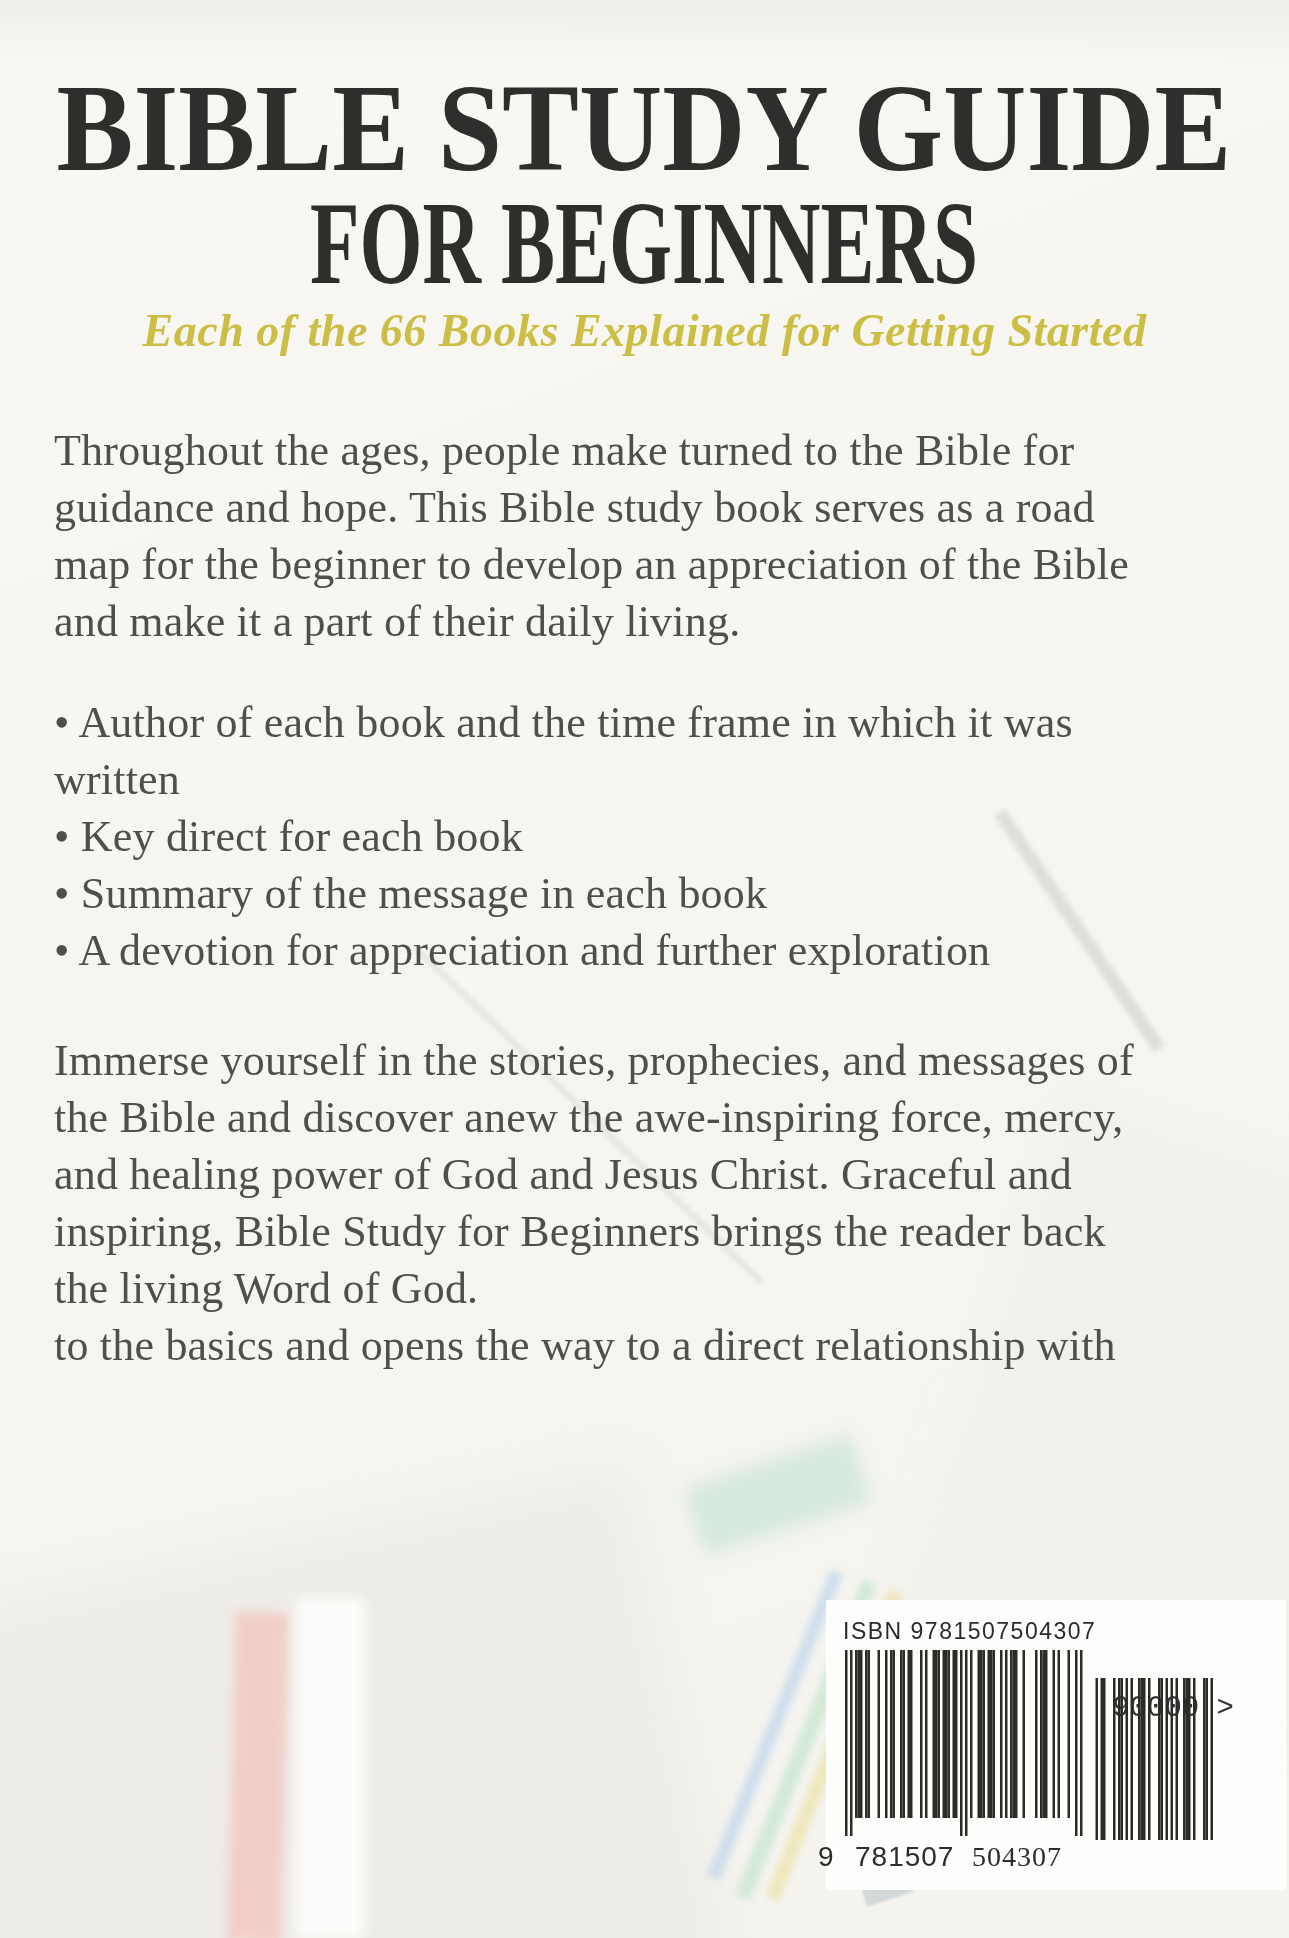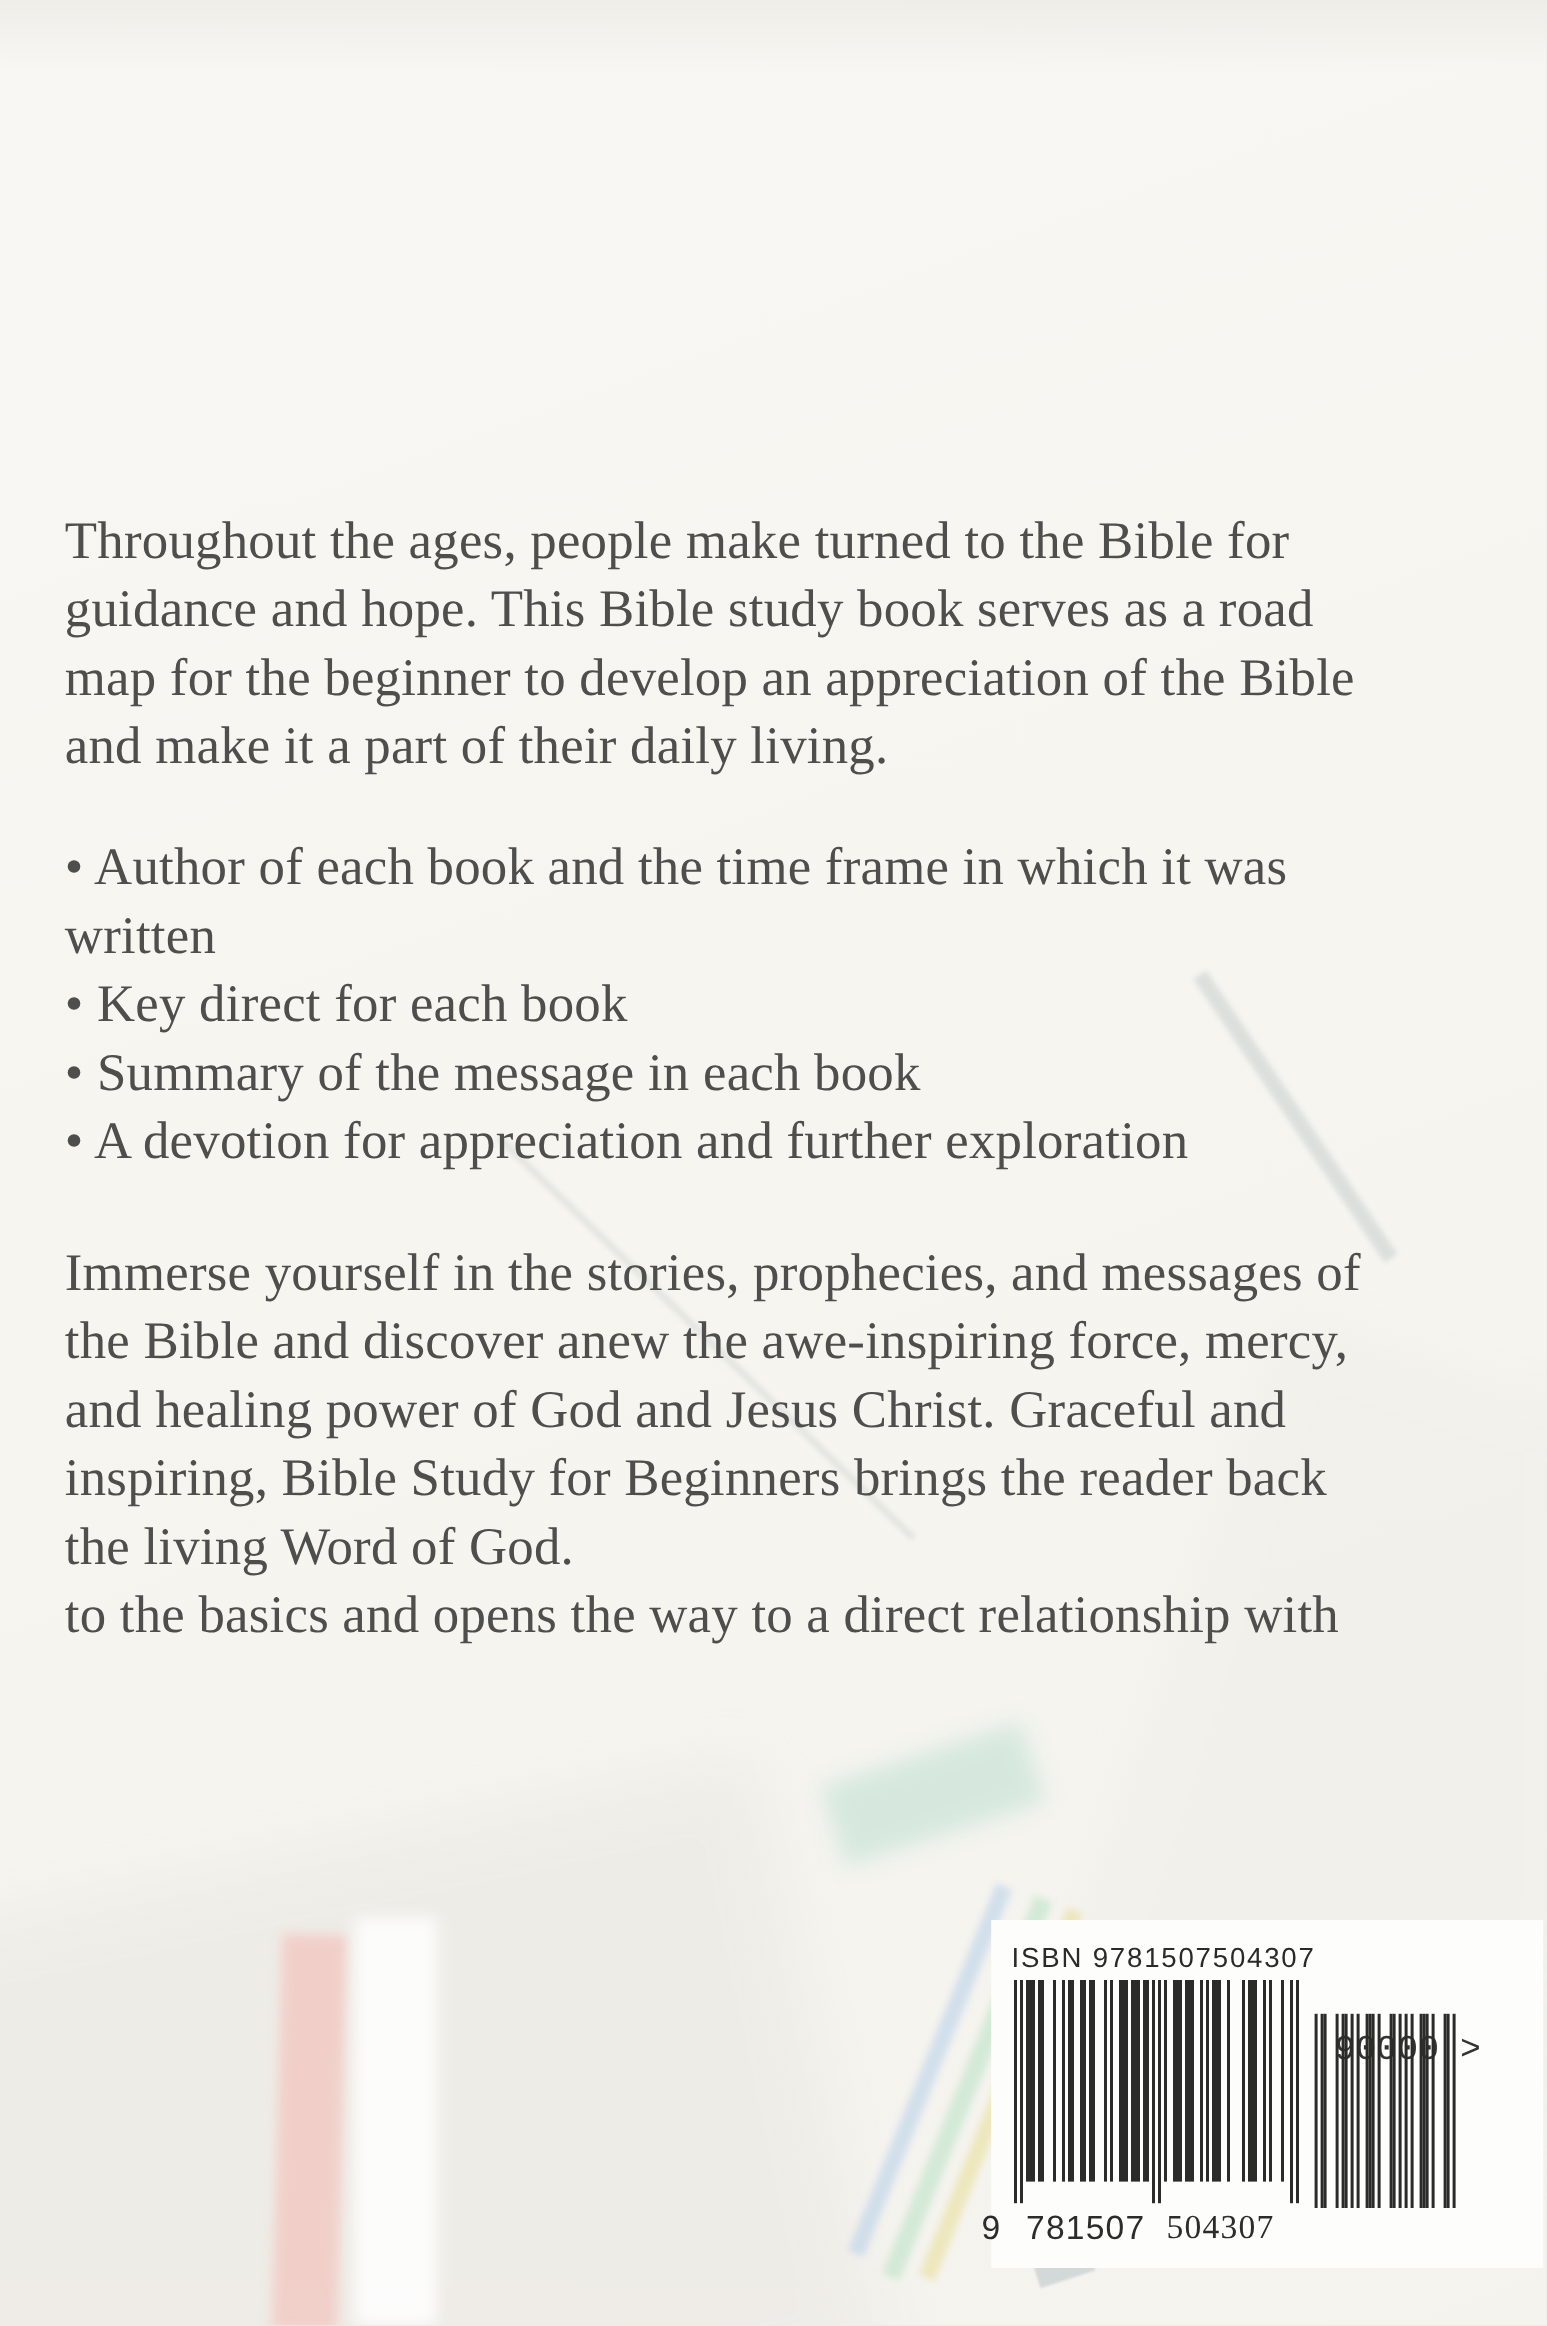--- a/index.html
+++ b/index.html
@@ -91,20 +91,29 @@
     <div class="ph-ribbon"></div>
     <div class="ph-pink"></div>
     <div class="ph-white-strip"></div>
     <div class="ph-teal"></div>
     <div class="ph-band-blue"></div>
     <div class="ph-band-green"></div>
     <div class="ph-band-yellow"></div>
     <div class="ph-gray-mark"></div>
   </div>
 
+  <div class="titles">
+    <svg class="title-svg" width="1289" height="120" style="margin-top:60px">
+      <text x="644" y="110" text-anchor="middle" font-size="124" textLength="1175" lengthAdjust="spacingAndGlyphs">BIBLE STUDY GUIDE</text>
+    </svg>
+    <svg class="title-svg" width="1289" height="115" style="margin-top:0px">
+      <text x="644" y="103" text-anchor="middle" font-size="118" textLength="668" lengthAdjust="spacingAndGlyphs">FOR BEGINNERS</text>
+    </svg>
+    <div class="subtitle">Each of the 66 Books Explained for Getting Started</div>
+  </div>
 
   <div class="body-text">
     <div>
         <div class="ln">Throughout the ages, people make turned to the Bible for</div>
         <div class="ln">guidance and hope. This Bible study book serves as a road</div>
         <div class="ln">map for the beginner to develop an appreciation of the Bible</div>
         <div class="ln">and make it a part of their daily living.</div>
       </div>
     <div class="sp1"></div>
     <div>

